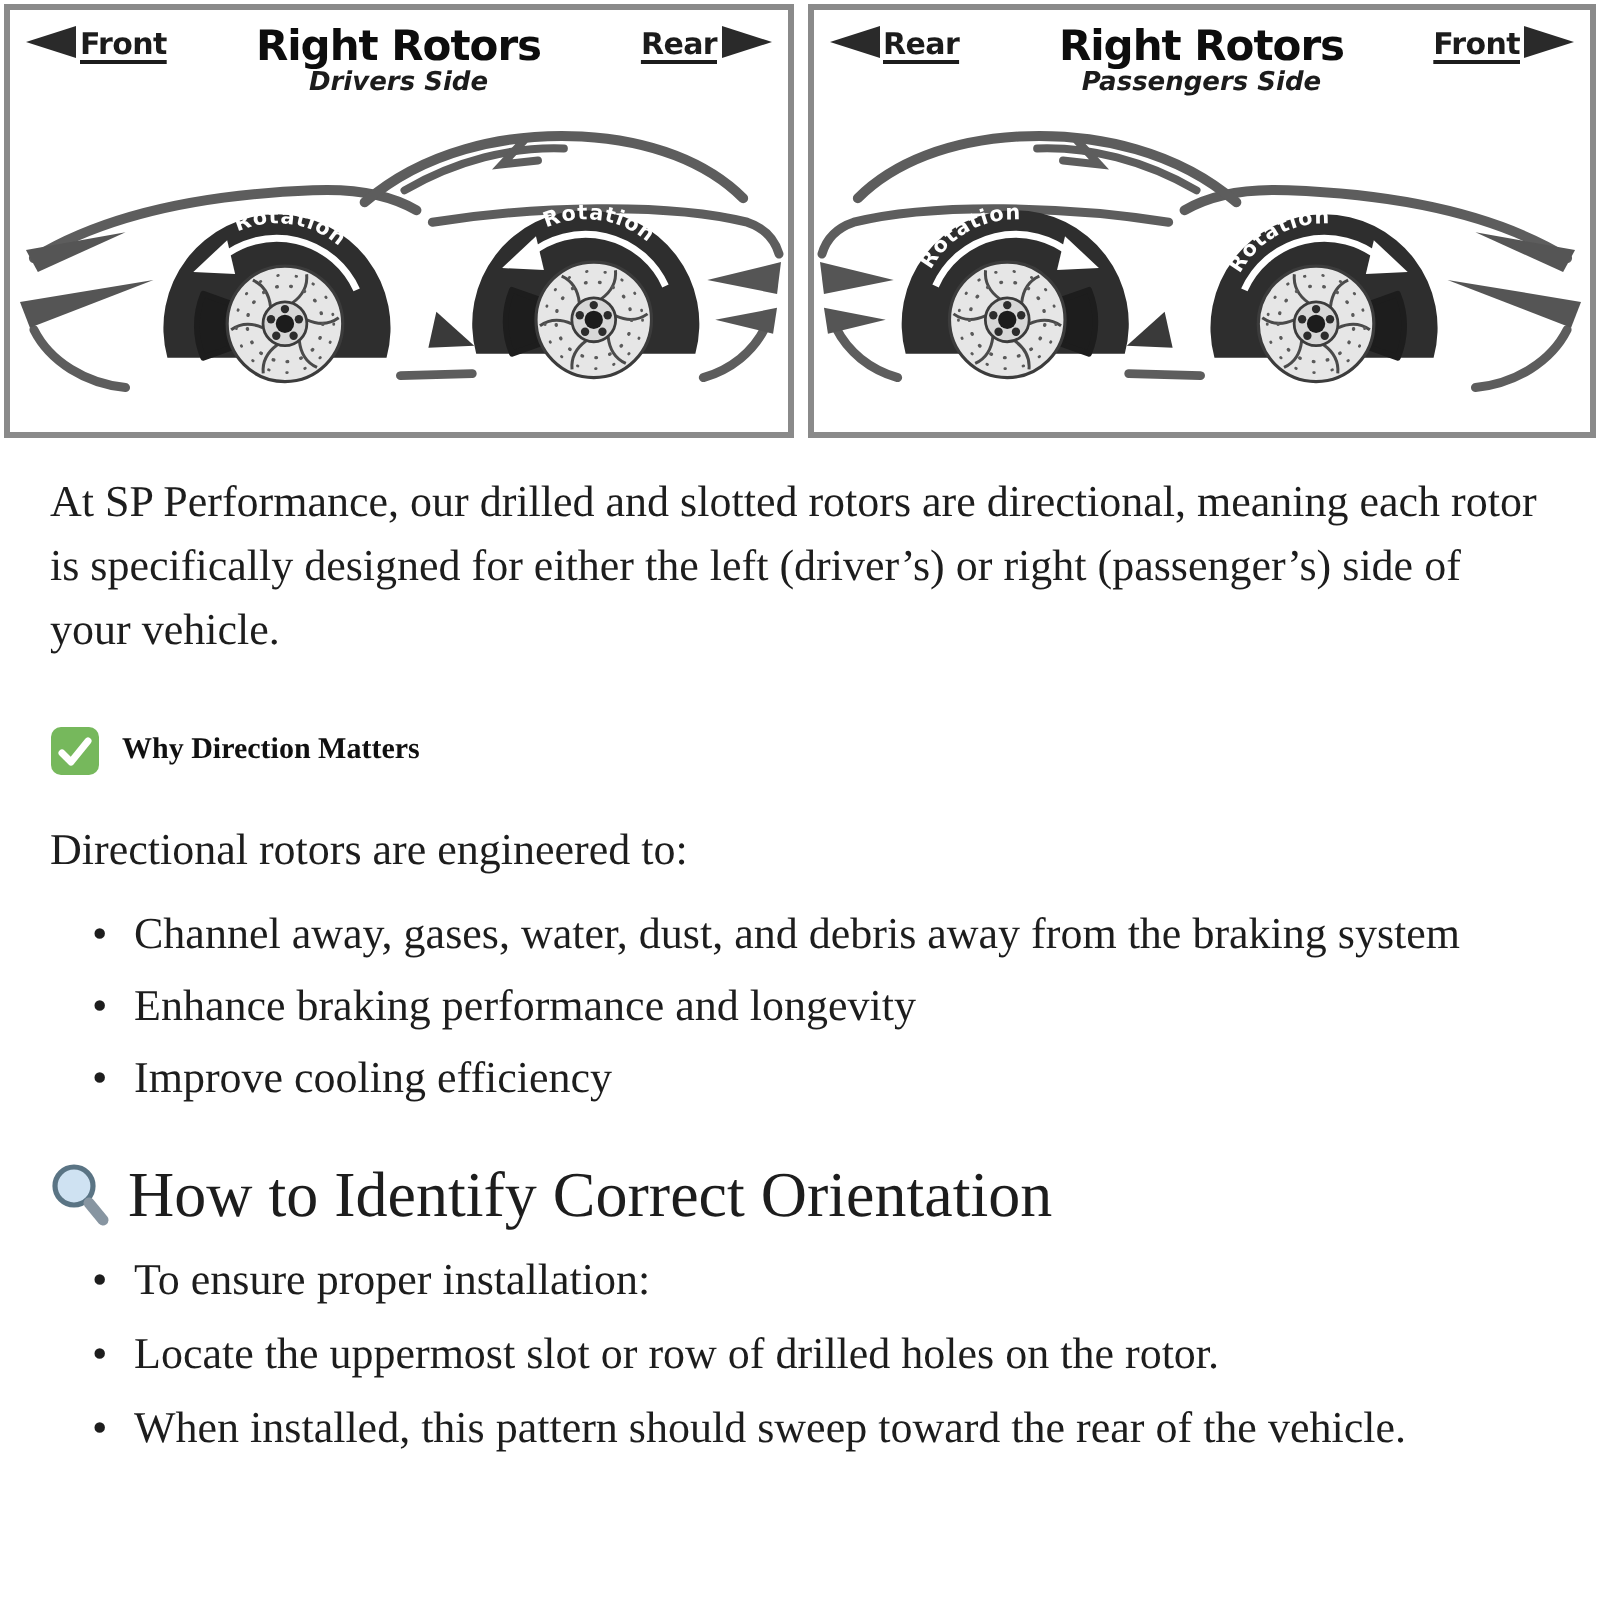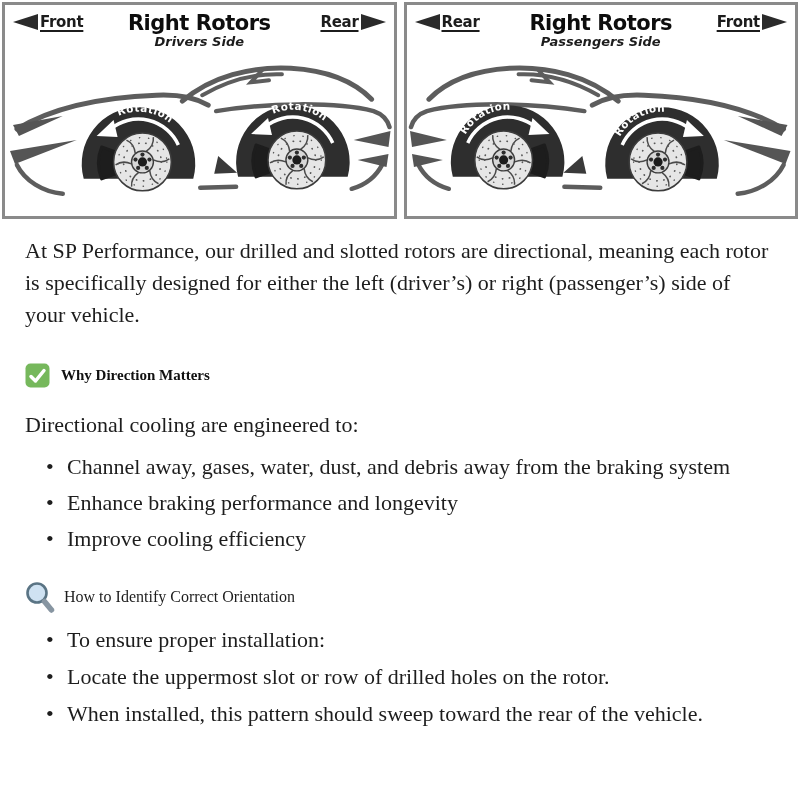--- a/index.html
+++ b/index.html
@@ -2,21 +2,21 @@
 <html><head>
 <meta charset="utf-8">
 <style>
   html,body{margin:0;padding:0;background:#fff;}
   body{width:800px;height:800px;overflow:hidden;font-family:"Liberation Serif",serif;color:#1d1d1d;}
 
   
   .diagram{display:flex;gap:7px;margin:2px 2px 0 2px;}
   .panel{flex:1;height:217px;border:3px solid #8a8a8a;box-sizing:border-box;background:#fff;position:relative;}
   .panel-head{position:relative;height:56px;}
-  .dir{position:absolute;top:8px;display:flex;align-items:center;gap:2px;}
+  .dir{position:absolute;top:8px;display:flex;align-items:flex-start;gap:2px;}
   .dir-left{left:8px;}
   .dir-right{right:8px;}
   .dir-text{font-family:"DejaVu Sans",sans-serif;font-weight:700;font-size:15px;color:#1c1c1c;
             text-decoration:underline;text-decoration-thickness:2px;text-underline-offset:3px;letter-spacing:-0.3px;}
   .tri{width:0;height:0;border-top:8px solid transparent;border-bottom:8px solid transparent;}
   .tri-left{border-right:25px solid #2a2a2a;}
   .tri-right{border-left:25px solid #2a2a2a;}
   .titles{text-align:center;padding-top:7px;}
   .panel-title{font-family:"DejaVu Sans",sans-serif;font-weight:700;font-size:21px;line-height:22px;color:#0d0d0d;letter-spacing:-0.5px;}
   .panel-subtitle{font-family:"DejaVu Sans",sans-serif;font-weight:700;font-style:italic;font-size:13px;color:#1c1c1c;}
@@ -24,21 +24,21 @@
 
   
   .article{padding:0 30px 0 25px;margin-top:16px;font-size:22px;}
   .intro{margin:0;line-height:32px;}
   .h-check{display:flex;align-items:center;gap:11px;margin:29px 0 0 0;font-size:15px;font-weight:700;color:#101010;line-height:30px;}
   .icon-box{flex:0 0 auto;display:inline-flex;}
   .lead{margin:19px 0 0 0;line-height:32px;}
   ul{list-style:none;margin:10px 0 0 0;padding:0 0 0 42px;}
   li{position:relative;line-height:32px;margin:0 0 4px 0;}
   li::before{content:"\2022";position:absolute;left:-21px;color:#1d1d1d;}
-  .h-magnifier{display:flex;align-items:center;gap:9px;margin:26px 0 0 0;font-size:16px;font-weight:400;color:#1d1d1d;line-height:30px;}
+  .h-magnifier{display:flex;align-items:center;gap:9px;margin:26px 0 0 0;font-size:32px;font-weight:400;color:#1d1d1d;line-height:30px;}
   ul.steps{margin-top:11px;}
   ul.steps li{margin-bottom:5px;}
 </style>
 </head>
 <body>
 
 <svg width="0" height="0" style="position:absolute" aria-hidden="true">
   <defs>
     <g id="rotor">
       <circle r="29" fill="#e6e6e6" stroke="#3c3c3c" stroke-width="1.6"></circle>
@@ -164,21 +164,21 @@
   <div class="h-check">
     <span class="icon-box">
       <svg width="25" height="25" viewBox="0 0 25 25">
         <rect x="0.5" y="0.5" width="24" height="24" rx="5" fill="#76b85c"></rect>
         <polyline points="6,13.5 10.5,18 19,7.5" fill="none" stroke="#ffffff" stroke-width="3.5" stroke-linecap="round" stroke-linejoin="round"></polyline>
       </svg>
     </span>
     <span>Why Direction Matters</span>
   </div>
 
-  <p class="lead">Directional cooling are engineered to:</p>
+  <p class="lead">Directional rotors are engineered to:</p>
 
   <ul class="benefits">
     <li>Channel away, gases, water, dust, and debris away from the braking system</li>
     <li>Enhance braking performance and longevity</li>
     <li>Improve cooling efficiency</li>
   </ul>
 
   <div class="h-magnifier">
     <span class="icon-box">
       <svg width="30" height="32" viewBox="0 0 30 32">

